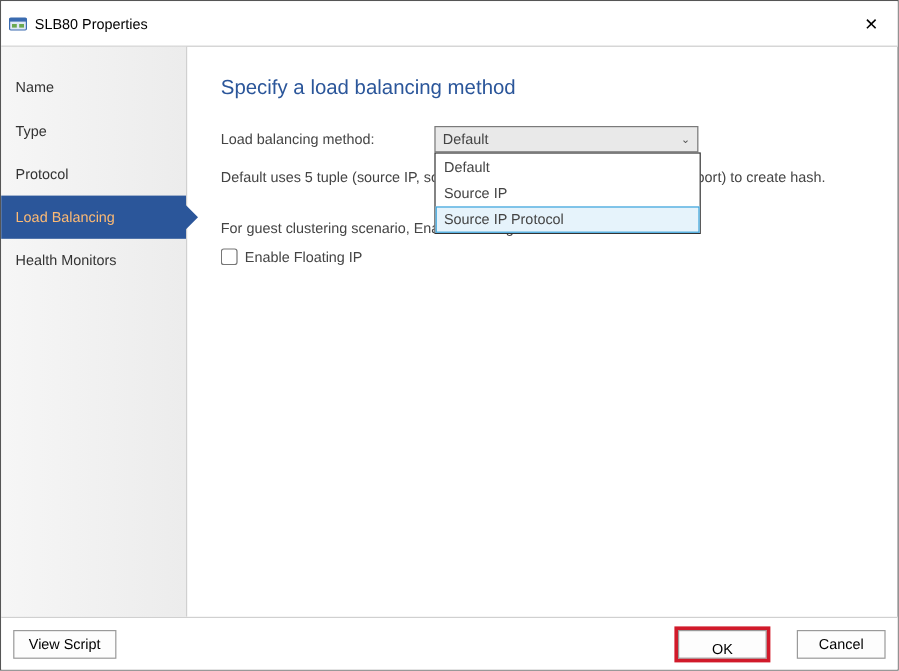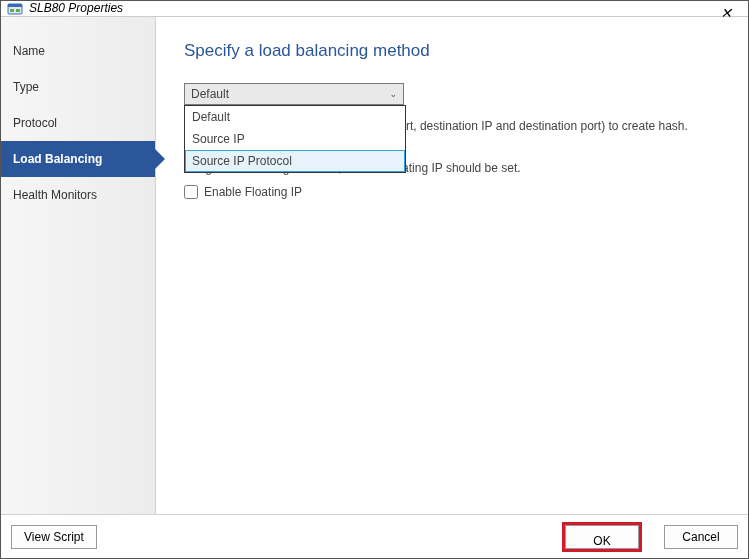--- a/index.html
+++ b/index.html
@@ -12,26 +12,25 @@
     color: #000;
     overflow: hidden;
   }
   .window {
     width: 749px; height: 559px;
     border: 1px solid #555;
     display: flex; flex-direction: column;
     background: #fff;
   }
   .titlebar {
-    height: 16px;
-    display: flex; align-items: flex-start;
+    height: 38px;
+    display: flex; align-items: center;
     border-bottom: 1px solid #ccc;
     padding: 0 4px 0 6px;
     background: #fff;
-    font-style: italic;
   }
   .titlebar .icon {
     width: 16px; height: 16px;
     margin-right: 6px;
     display: flex; align-items: center; justify-content: center;
   }
   .titlebar .icon svg { width:16px; height:16px; }
   .titlebar .title { flex: 0 0 auto; font-size: 12px; }
   .titlebar .spacer { flex: 1 1 auto; }
   .titlebar .close {
@@ -54,22 +53,21 @@
   .nav-item {
     height: 36px;
     display: flex; align-items: center;
     padding-left: 12px;
     font-size: 12px;
     color: #333;
     position: relative;
   }
   .nav-item.active {
     background: #2b569a;
-    color: #ffffff;
-    font-weight: bold;
+    color: #fdba74;
   }
   .nav-item.active::after {
     content: "";
     position: absolute;
     right: -10px; top: 50%;
     margin-top: -10px;
     width: 0; height: 0;
     border-top: 10px solid transparent;
     border-bottom: 10px solid transparent;
     border-left: 10px solid #2b569a;
@@ -209,20 +207,21 @@
       </div>
       <div class="nav-item">
         <span>Health Monitors</span>
       </div>
     </div>
 
     <div class="content">
       <div class="heading">Specify a load balancing method</div>
 
       <div class="row">
+        <div class="label">Load balancing method:</div>
         <div class="combo">
           <span>Default</span>
           <span class="caret">⌄</span>
           <div class="dropdown">
             <div class="opt">
               <span>Default</span>
             </div>
             <div class="opt">
               <span>Source IP</span>
             </div>

